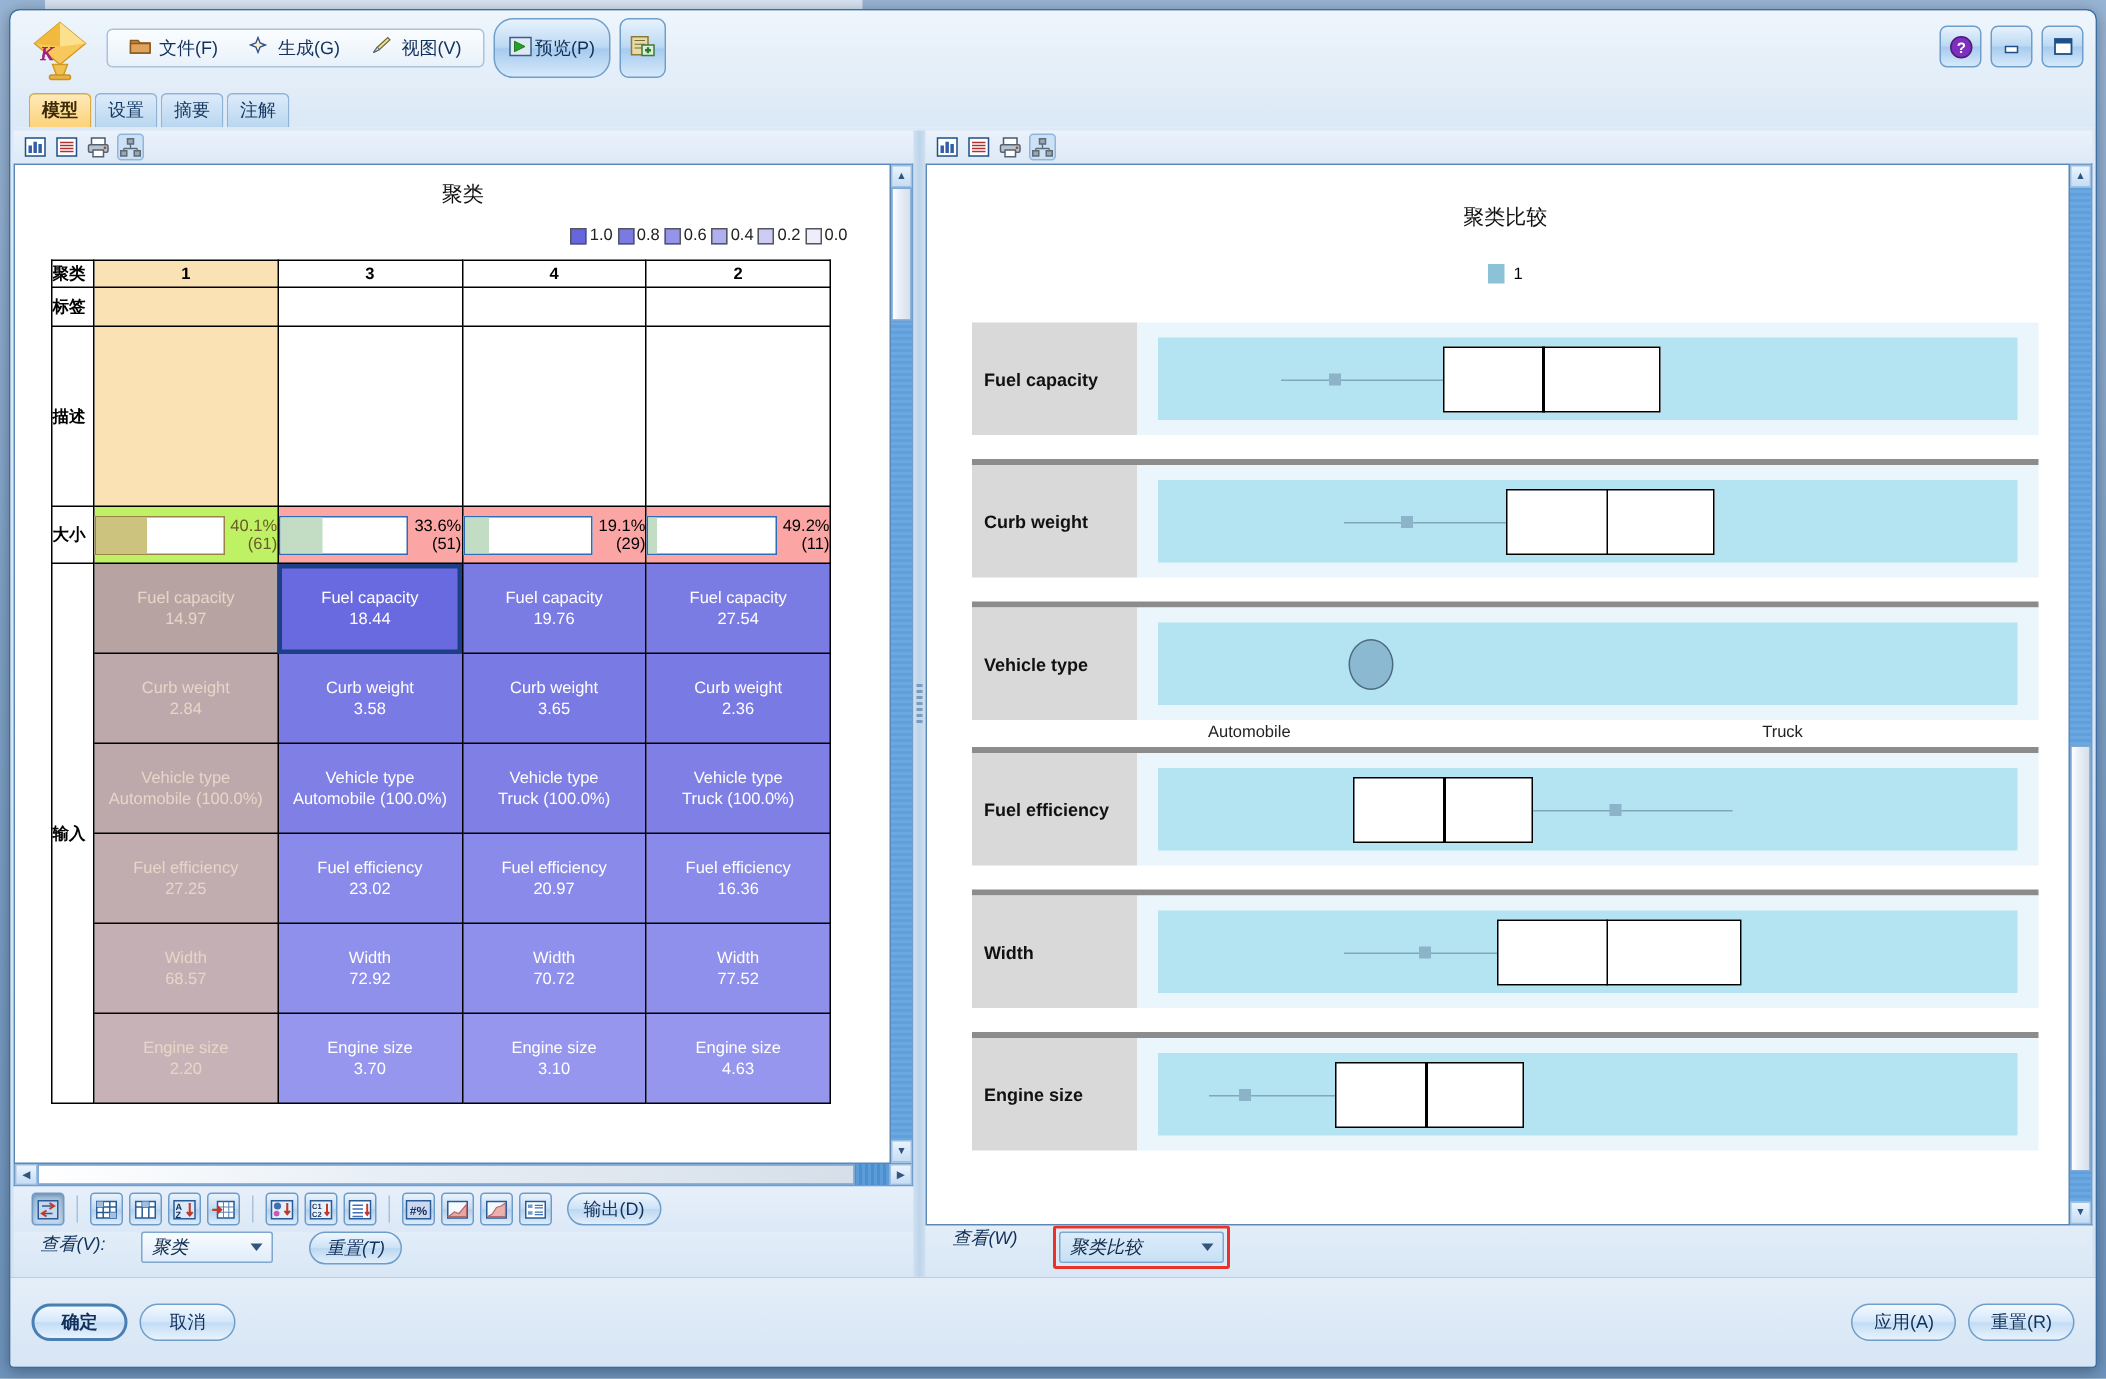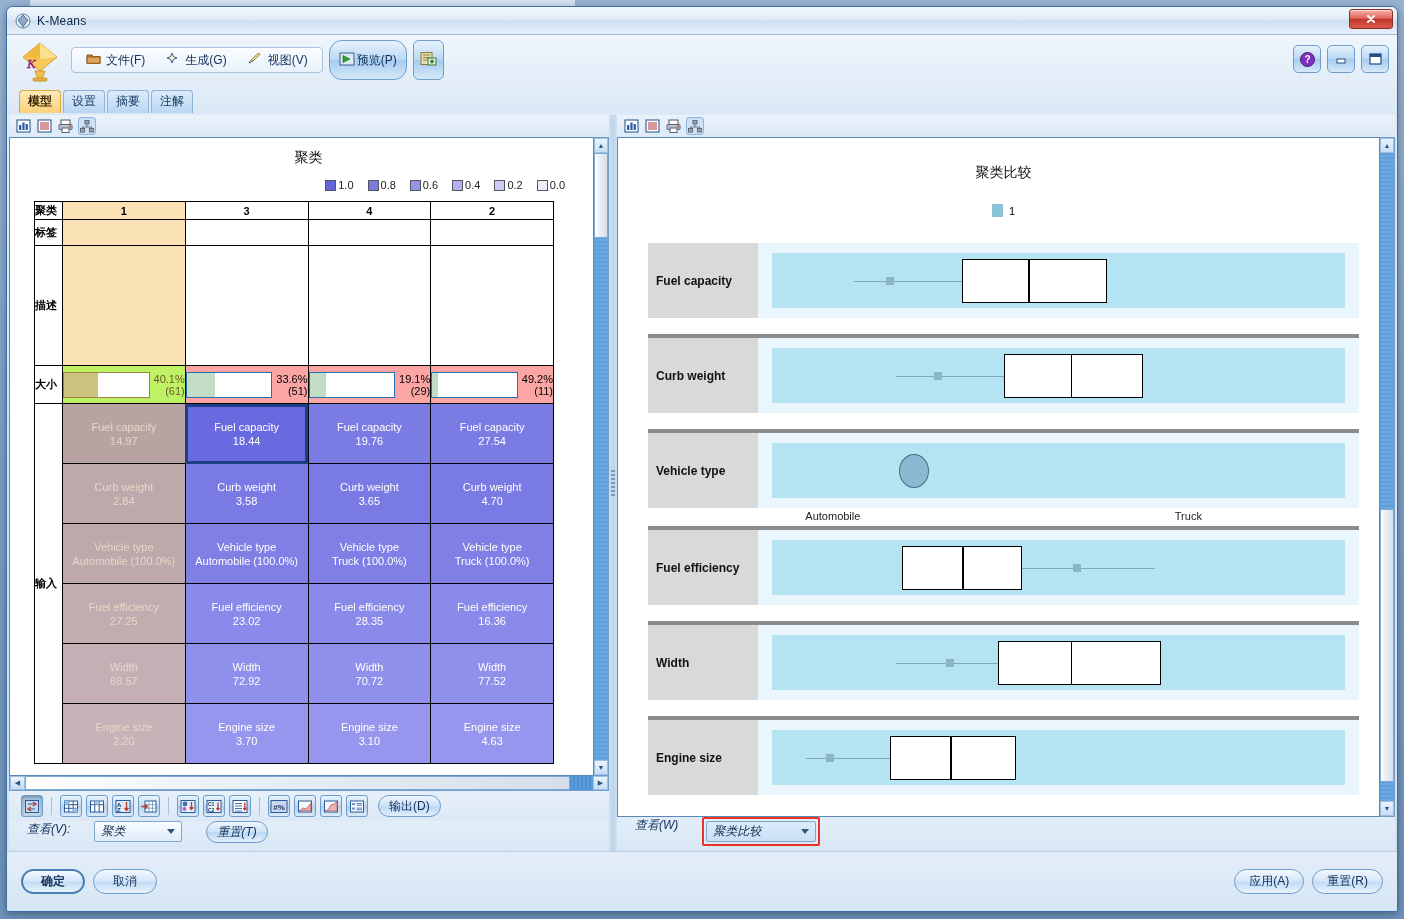--- a/index.html
+++ b/index.html
@@ -132,21 +132,21 @@
               background: linear-gradient(90deg,#ffffff 0%,#e9eff6 40%,#d6dfe9 100%); }
   .hsb { flex:0 0 15px; display:flex; background:#f0f4f9; border:1px solid #6f9ecb; border-top:none; }
   .hsb .sb-arrow { flex:0 0 15px; }
   .hsb .sb-track { background: repeating-linear-gradient(90deg,#4c8fd0 0 2px,#5c9cd9 2px 4px); }
 
   
   .lc-inner { position:absolute; left:0; top:0; width:100%; padding: 6px 10px 0 24px;}
   .lc-title { text-align:center; font-size:14px; color:#111; margin: 5px 0 12px; }
   .imp-legend { text-align:right; padding-right: 18px; }
   .imp-title { font-size:11px; color:#333; }
-  .imp-swatches { display:flex; justify-content:flex-end; gap:14px; margin-top:4px; font-size:11px; color:#222; align-items:center;}
+  .imp-swatches { display:flex; justify-content:flex-end; gap:3px; margin-top:4px; font-size:11px; color:#222; align-items:center;}
   .imp-sw { display:flex; align-items:center; gap:2px;}
   .imp-box { width:11px; height:11px; border:1px solid #55555f; }
 
   table.cluster-table { border-collapse: collapse; margin-top:10px; table-layout: fixed; width: 520px;}
   table.cluster-table td, table.cluster-table th { border:1px solid #000; padding:0; vertical-align: middle; }
   .rowlabel { width: 28px; font-size:11px; font-weight:bold; color:#000; text-align:left;
               vertical-align: top; padding:2px 1px 0 2px; background:#fff; }
   .hdr-cell { height:18px; text-align:center; font-size:11px; font-weight:bold; background:#fff;}
   .hdr-cell.sel { background:#fbe2b4; }
   .label-cell { height:26px; background:#fff; }
@@ -239,34 +239,20 @@
 </style>
 </head>
 <body>
 
 <div id="desktop">
   <div class="bg-strip" style="left:30px;top:0;width:545px;height:6px;"></div>
 </div>
 
 <div id="window">
 
-  <div id="titlebar">
-    <span class="app-glyph">
-      <svg width="16" height="16" viewBox="0 0 16 16">
-        <circle cx="8" cy="8" r="7" fill="#e9f0f8" stroke="#5b7fa6"></circle>
-        <polygon points="8,2 13,7 8,14 3,7" fill="#8fa8c4" stroke="#3f5c80" stroke-width=".8"></polygon>
-      </svg>
-    </span>
-    <span class="title-text">K-Means</span>
-    <div class="winbtn-close">
-      <svg width="12" height="12" viewBox="0 0 12 12">
-        <path d="M3 3 L9 9 M9 3 L3 9" stroke="#fff" stroke-width="2" stroke-linecap="round"></path>
-      </svg>
-    </div>
-  </div>
 
   <div id="toolbar-row">
     <span class="kmeans-logo">
       <svg width="46" height="46" viewBox="0 0 46 46">
         <polygon points="23,6 40,20 23,34 6,20" fill="#f7c95c" stroke="#d79a28" stroke-width="1"></polygon>
         <polygon points="23,6 40,20 23,22" fill="#fbe08d"></polygon>
         <polygon points="23,6 6,20 23,22" fill="#f2b93f"></polygon>
         <path d="M18 34 L28 34 L25 42 L21 42 Z" fill="#f0c050" stroke="#cf9a26"></path>
         <rect x="16" y="41" width="14" height="3" rx="1.3" fill="#e8b246" stroke="#c9921f"></rect>
         <text x="10" y="31" font-size="13" font-family="Liberation Serif, serif" font-style="italic" fill="#b81f8e" stroke="#8d0f6b" stroke-width=".4">K</text>
@@ -518,21 +504,21 @@
                     <td class="inp-cell" style="background: rgb(122, 122, 229);">
                       <div>Curb weight</div>
                       <div>3.58</div>
                     </td>
                     <td class="inp-cell" style="background: rgb(122, 122, 229);">
                       <div>Curb weight</div>
                       <div>3.65</div>
                     </td>
                     <td class="inp-cell" style="background: rgb(122, 122, 229);">
                       <div>Curb weight</div>
-                      <div>4.70</div>
+                      <div>2.36</div>
                     </td>
                   </tr>
                   <tr>
                     <td class="inp-cell sel" style="background: rgb(189, 168, 171);">
                       <div>Vehicle type</div>
                       <div>Automobile (100.0%)</div>
                     </td>
                     <td class="inp-cell" style="background: rgb(127, 127, 230);">
                       <div>Vehicle type</div>
                       <div>Automobile (100.0%)</div>
@@ -550,21 +536,21 @@
                     <td class="inp-cell sel" style="background: rgb(193, 172, 176);">
                       <div>Fuel efficiency</div>
                       <div>27.25</div>
                     </td>
                     <td class="inp-cell" style="background: rgb(138, 138, 234);">
                       <div>Fuel efficiency</div>
                       <div>23.02</div>
                     </td>
                     <td class="inp-cell" style="background: rgb(138, 138, 234);">
                       <div>Fuel efficiency</div>
-                      <div>28.35</div>
+                      <div>20.97</div>
                     </td>
                     <td class="inp-cell" style="background: rgb(138, 138, 234);">
                       <div>Fuel efficiency</div>
                       <div>16.36</div>
                     </td>
                   </tr>
                   <tr>
                     <td class="inp-cell sel" style="background: rgb(196, 176, 180);">
                       <div>Width</div>
                       <div>68.57</div>

